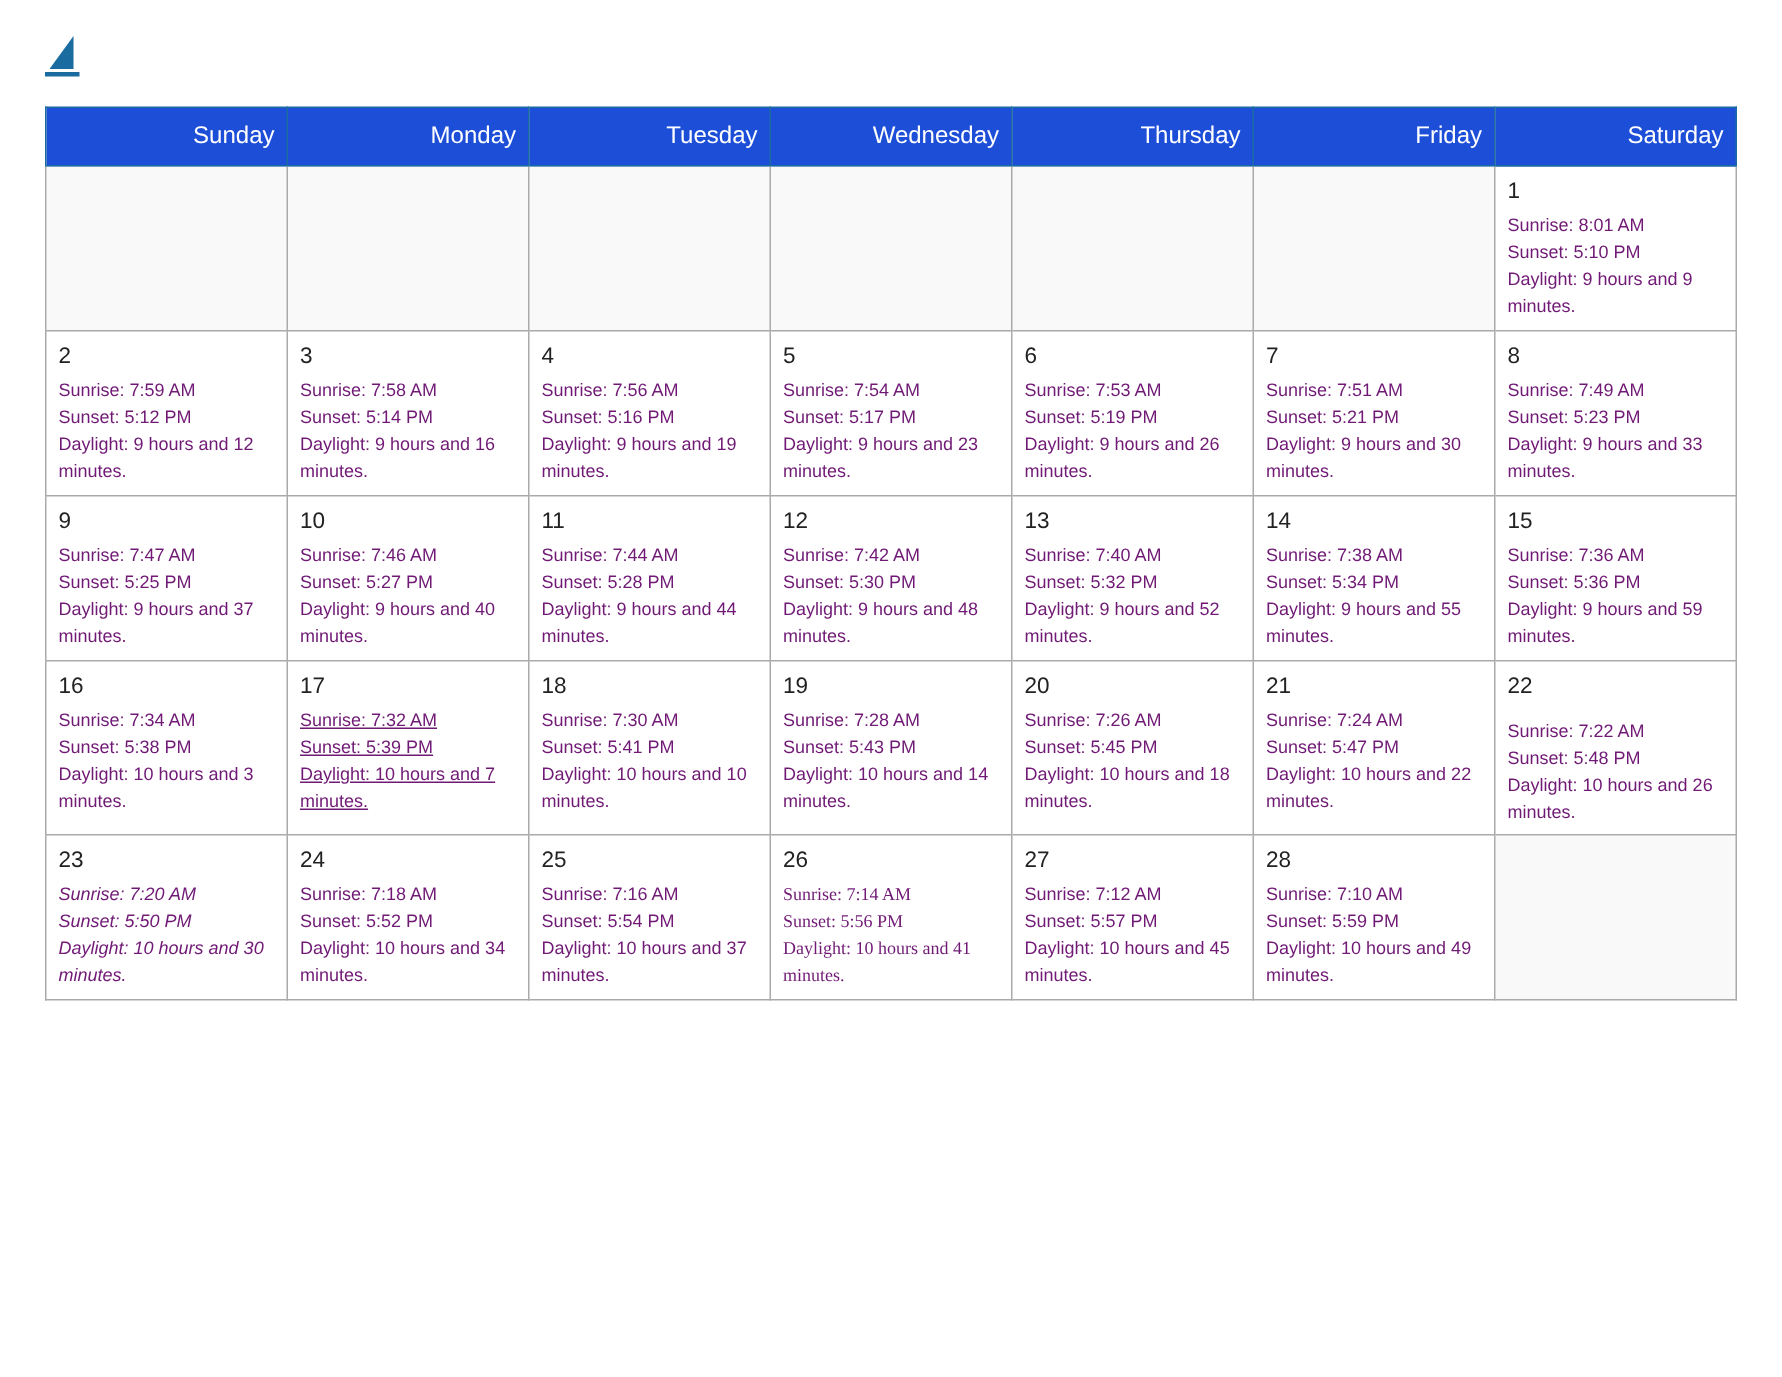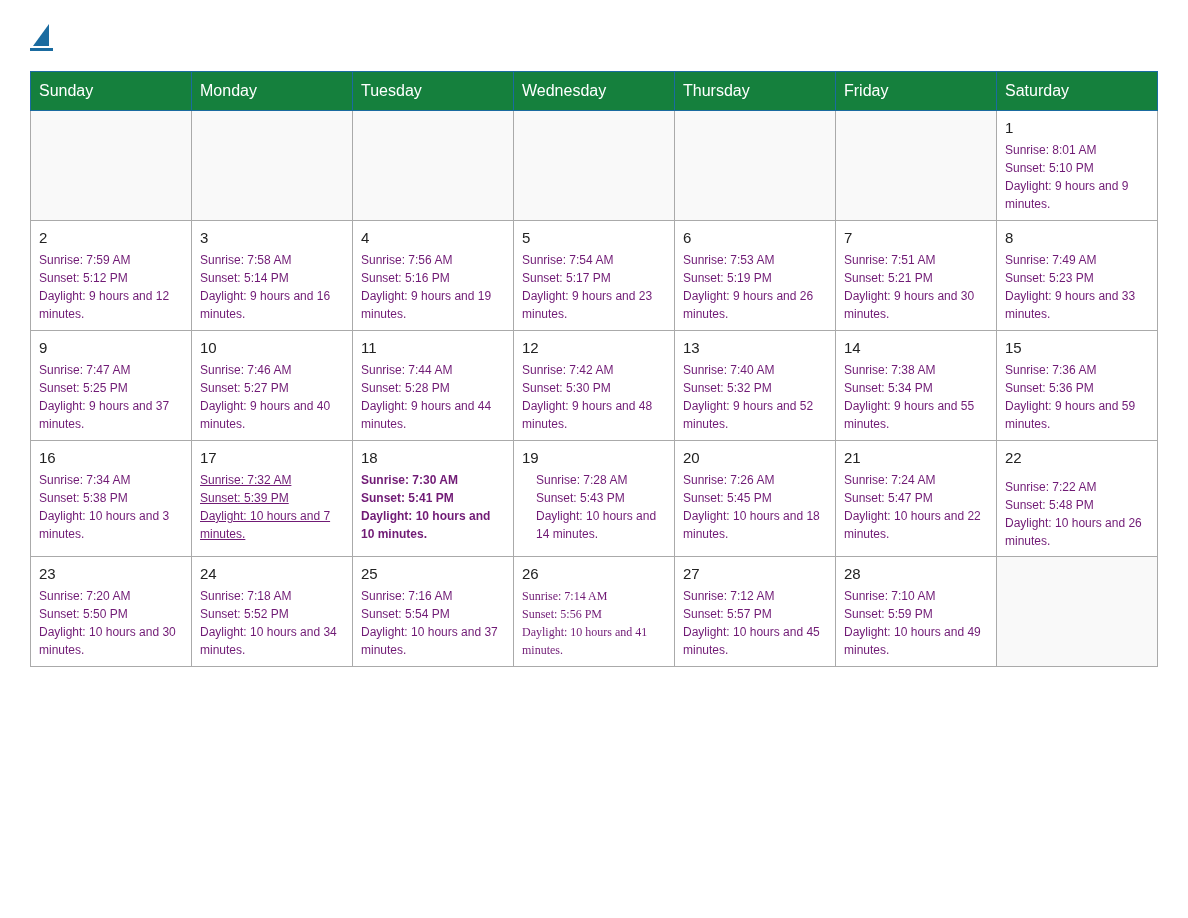--- a/index.html
+++ b/index.html
@@ -59,26 +59,26 @@
       font-size: 22px;
       color: #333;
       margin-top: 4px;
     }
     .calendar {
       width: 100%;
       border-collapse: collapse;
       border: 1px solid #999;
     }
     .calendar th {
-      background-color: #15803d;
+      background-color: #1d4ed8;
       color: #fff;
       font-size: 16px;
       font-weight: normal;
       padding: 10px 8px;
-      text-align: left;
+      text-align: right;
       border: 1px solid #1a6ba0;
     }
     .calendar td {
       vertical-align: top;
       border: 1px solid #aaa;
       padding: 6px 8px;
       width: calc(100% / 7);
       min-height: 110px;
       font-size: 12.5px;
       color: #333;
@@ -244,27 +244,27 @@
 Daylight: 10 hours and 3 minutes.</div>
         </td>
         <td>
           <span class="day-number">17</span>
           <div class="day-info" style="white-space: pre-line; text-decoration: underline;">Sunrise: 7:32 AM
 Sunset: 5:39 PM
 Daylight: 10 hours and 7 minutes.</div>
         </td>
         <td>
           <span class="day-number">18</span>
-          <div class="day-info" style="white-space: pre-line; font-weight: bold;">Sunrise: 7:30 AM
+          <div class="day-info" style="white-space: pre-line;">Sunrise: 7:30 AM
 Sunset: 5:41 PM
 Daylight: 10 hours and 10 minutes.</div>
         </td>
         <td>
           <span class="day-number">19</span>
-          <div class="day-info" style="white-space: pre-line; margin-left: 14px;">Sunrise: 7:28 AM
+          <div class="day-info" style="white-space: pre-line;">Sunrise: 7:28 AM
 Sunset: 5:43 PM
 Daylight: 10 hours and 14 minutes.</div>
         </td>
         <td>
           <span class="day-number">20</span>
           <div class="day-info" style="white-space: pre-line;">Sunrise: 7:26 AM
 Sunset: 5:45 PM
 Daylight: 10 hours and 18 minutes.</div>
         </td>
         <td>
@@ -276,21 +276,21 @@
         <td>
           <span class="day-number">22</span>
           <div class="day-info" style="white-space: pre-line; margin-top: 10px;">Sunrise: 7:22 AM
 Sunset: 5:48 PM
 Daylight: 10 hours and 26 minutes.</div>
         </td>
       </tr>
       <tr class="week-row">
         <td>
           <span class="day-number">23</span>
-          <div class="day-info" style="white-space: pre-line;">Sunrise: 7:20 AM
+          <div class="day-info" style="white-space: pre-line; font-style: italic;">Sunrise: 7:20 AM
 Sunset: 5:50 PM
 Daylight: 10 hours and 30 minutes.</div>
         </td>
         <td>
           <span class="day-number">24</span>
           <div class="day-info" style="white-space: pre-line;">Sunrise: 7:18 AM
 Sunset: 5:52 PM
 Daylight: 10 hours and 34 minutes.</div>
         </td>
         <td>

